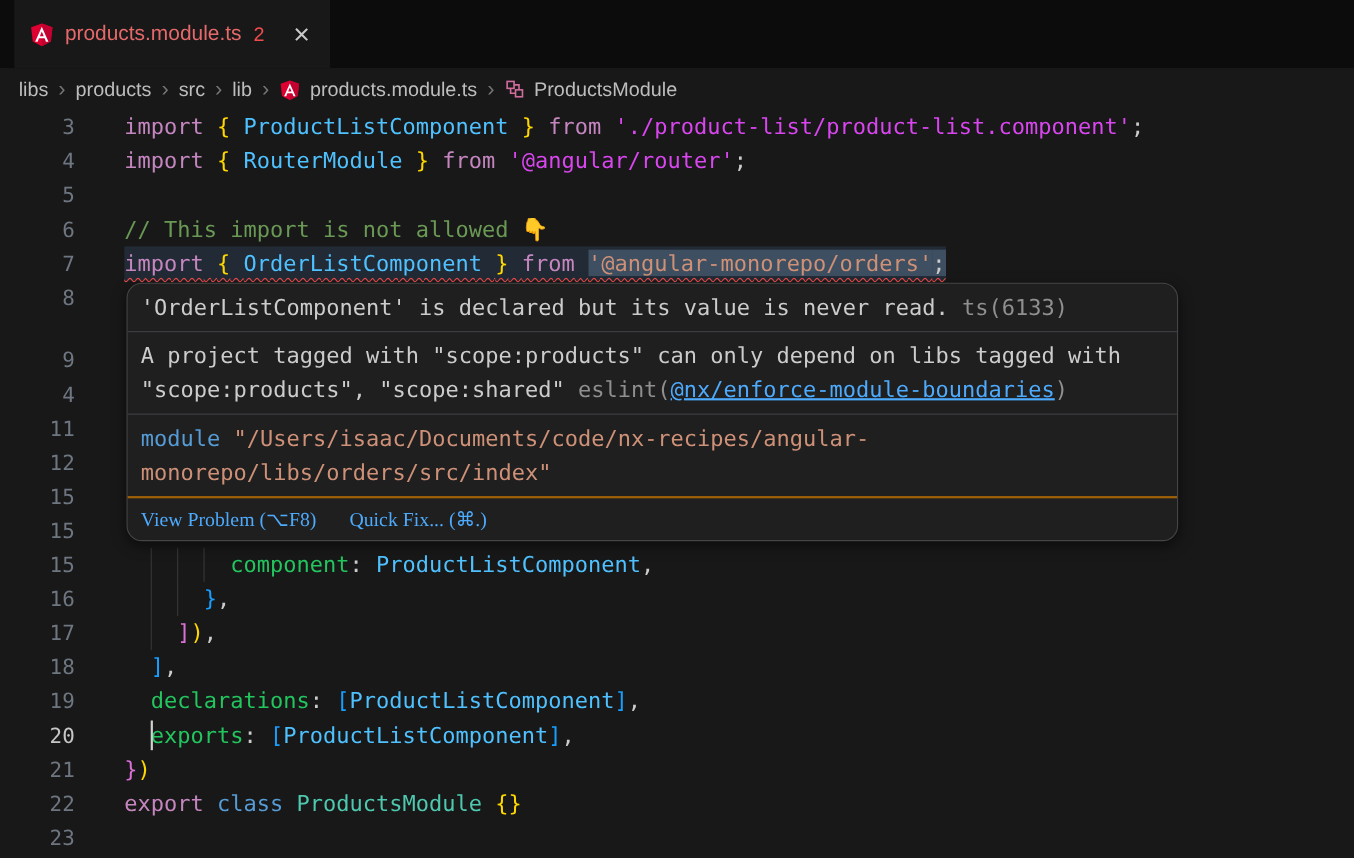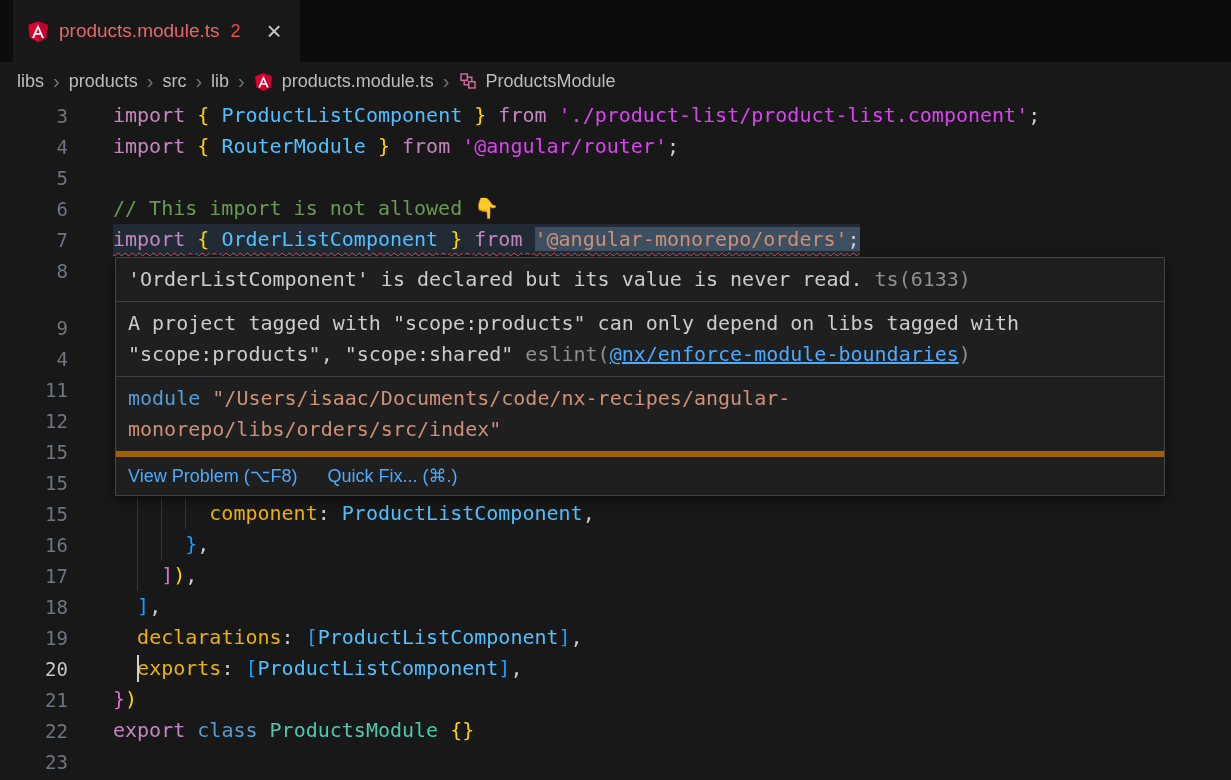--- a/index.html
+++ b/index.html
@@ -22,44 +22,44 @@
   
   .editor{position:relative;height:680px;font-family:"DejaVu Sans Mono",monospace}
   .row{height:31px;display:flex;align-items:center;position:relative}
   .gutter{flex:0 0 68px;text-align:right;font-size:19px;color:#6e7681}
   .gutter.active{color:#c6c6c6}
   .code{margin-left:45px;font-size:20px;line-height:31px;white-space:pre;color:#cccccc;display:inline-block}
   .tk-kw{color:#c586c0}
   .tk-kw2{color:#569cd6}
   .tk-cls{color:#4fc1ff}
   .tk-clsname{color:#4ec9b0}
-  .tk-prop{color:#eab308}
+  .tk-prop{color:#22c55e}
   .tk-str{color:#d946ef}
   .tk-com{color:#6a9955}
   .tk-pun{color:#cccccc}
   .tk-b1{color:#ffd700}
   .tk-b2{color:#da70d6}
   .tk-b3{color:#179fff}
   .tk-emoji{color:#ffca28}
   .line-error{background:rgba(56,84,116,.32);text-decoration:underline wavy #f14c4c 1px;text-underline-offset:6px;text-decoration-skip-ink:none}
   .tk-strhl{color:#ce9178;background:rgba(99,128,160,.42)}
   .tk-punhl{color:#cccccc;background:rgba(99,128,160,.42)}
   .guide{position:absolute;top:0;bottom:0;width:1px;background:#373737}
   .caret{position:absolute;top:2px;width:2px;height:27px;background:#d0d0d0}
   .blame{color:#6d6d6d;margin-left:90px;font-size:20px;white-space:pre}
 
   
-  .hover-popup{position:absolute;left:115px;top:157px;width:1050px;background:#1f1f1f;border:1px solid #454545;border-radius:1px;z-index:10;box-shadow:0 4px 12px rgba(0,0,0,.5)}
+  .hover-popup{position:absolute;left:115px;top:157px;width:956px;background:#1f1f1f;border:1px solid #454545;border-radius:14px;z-index:10;box-shadow:0 4px 12px rgba(0,0,0,.5)}
   .hp-section{padding:6px 12px;font-family:"DejaVu Sans Mono",monospace;font-size:20px;line-height:31px;color:#cccccc;overflow-wrap:break-word}
   .hp-dim{color:#8f8f8f}
   .hp-link{color:#4daafc;text-decoration:underline;cursor:pointer}
   .hp-kw{color:#569cd6}
   .hp-str{color:#ce9178}
   .hp-sep{height:1px;background:#3f3f46}
-  .hp-actions{border-top:6px solid #a16207;padding:8px 12px;display:flex;gap:30px;font-family:Liberation Sans, sans-serif;font-size:18px;line-height:22px}
+  .hp-actions{border-top:2px solid #a16207;padding:8px 12px;display:flex;gap:30px;font-family:Liberation Serif, serif;font-size:18px;line-height:22px}
   .hp-action{color:#4daafc;text-decoration:none;cursor:pointer}
 </style>
 </head>
 <body>
 
 <div>
 
   <div class="tab-bar">
     <div class="tab">
       <span class="crumb-icon">

